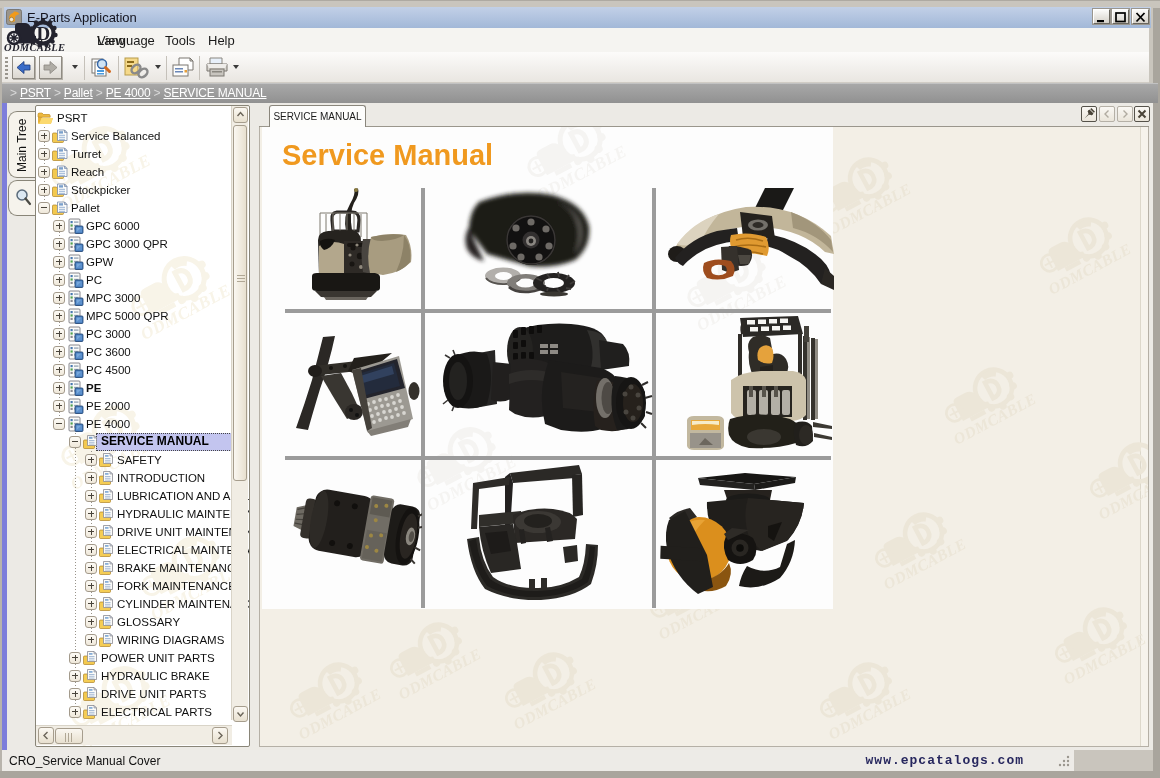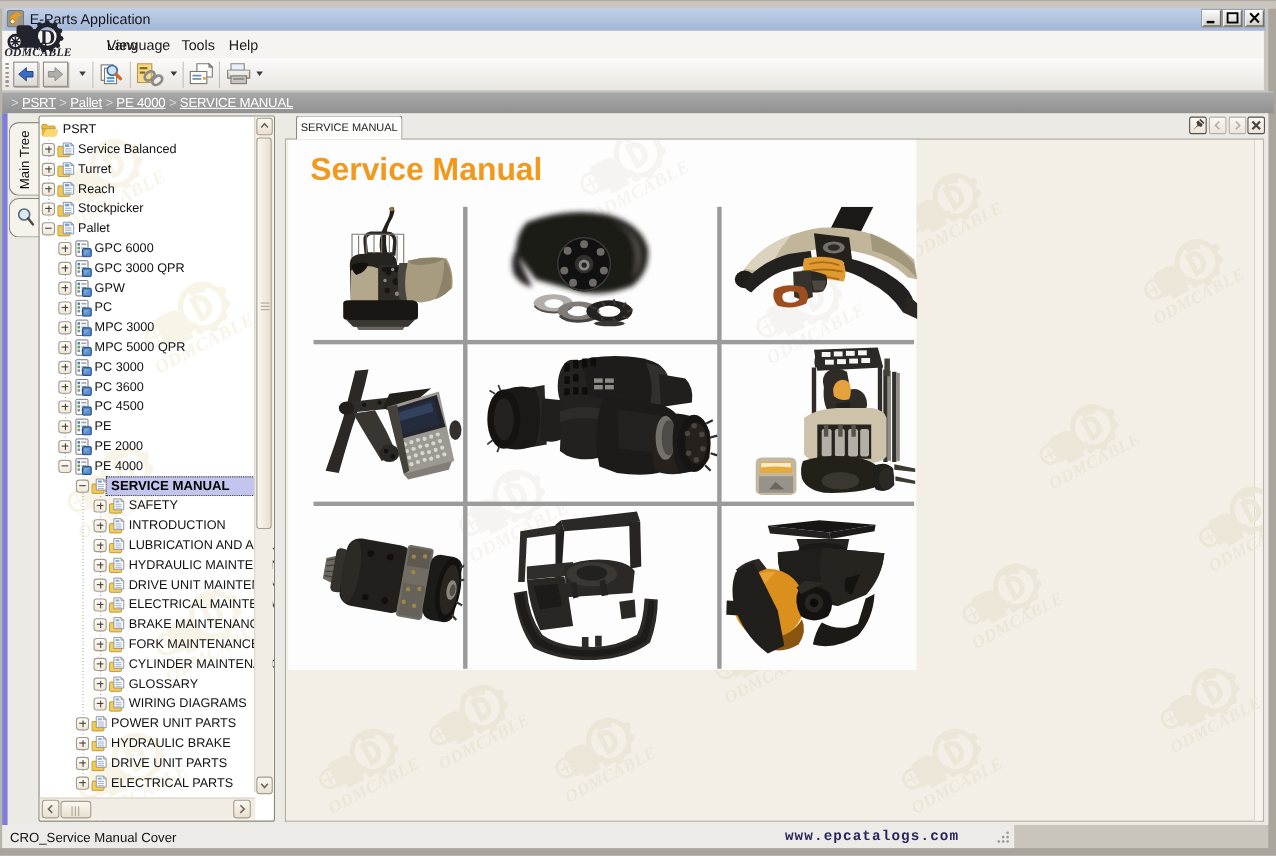--- a/index.html
+++ b/index.html
@@ -51,21 +51,21 @@
 #tabline { position:absolute; left:0; top:22px; width:890px; height:1px; background:#9a968c; }
 .cbtn { position:absolute; top:2px; width:16px; height:16px; border:1px solid #55524a; border-radius:2px; background:linear-gradient(#faf8f4,#eae5da); }
 .cbtn.dis { border-color:#b5b0a6; }
 #viewer { position:absolute; left:0; top:23px; width:890px; height:620px; background:#f3efe6; border:1px solid #b5b0a6; border-top:none; overflow:hidden; }
 #doc { position:absolute; left:2px; top:0px; width:571px; height:482px; background:#fdfdfd; }
 #heading { position:absolute; left:22px; top:12px; font-size:29px; font-weight:bold; color:#f0991f; }
 .gl { position:absolute; background:#9b9b9b; }
 .ph { filter:blur(0.55px); }
 #wmlayer { color:#ece6d8; opacity:1; }
 #wmdark { color:#23232e; }
-#statusbar { left:2px; top:750px; width:920px; height:21px; background:#edebe7; font-size:12px; color:#111; }
+#statusbar { left:2px; top:750px; width:1072px; height:21px; background:#edebe7; font-size:12px; color:#111; }
 #st-l { position:absolute; left:7px; top:4px; }
 #st-r { position:absolute; right:50px; top:3px; font-family:"Liberation Mono", monospace; font-size:13px; font-weight:bold; color:#27275e; letter-spacing:1px; }
 #grip { position:absolute; right:4px; bottom:4px; width:12px; height:12px; }
 
 </style>
 </head>
 <body>
 <svg width="0" height="0" style="position:absolute;">
 <defs>
 <g id="i-fo">
@@ -363,21 +363,21 @@
         <use href="#i-md"></use>
       </svg>
 <div class="trow" style="left:50px; top:255px;">PC 4500</div>
 <div class="exp plus" style="left:17px; top:276px;">
         <i></i>
         <b></b>
       </div>
 <svg class="tico" style="left:32px; top:274px;" width="16" height="16" viewBox="0 0 16 16">
         <use href="#i-md"></use>
       </svg>
-<div class="trow" style="left:50px; top:273px;">PE</div>
+<div class="trow" style="left:50px; top:273px;font-weight:bold;">PE</div>
 <div class="exp plus" style="left:17px; top:294px;">
         <i></i>
         <b></b>
       </div>
 <svg class="tico" style="left:32px; top:292px;" width="16" height="16" viewBox="0 0 16 16">
         <use href="#i-md"></use>
       </svg>
 <div class="trow" style="left:50px; top:291px;">PE 2000</div>
 <div class="exp" style="left:17px; top:312px;">
         <i></i>

